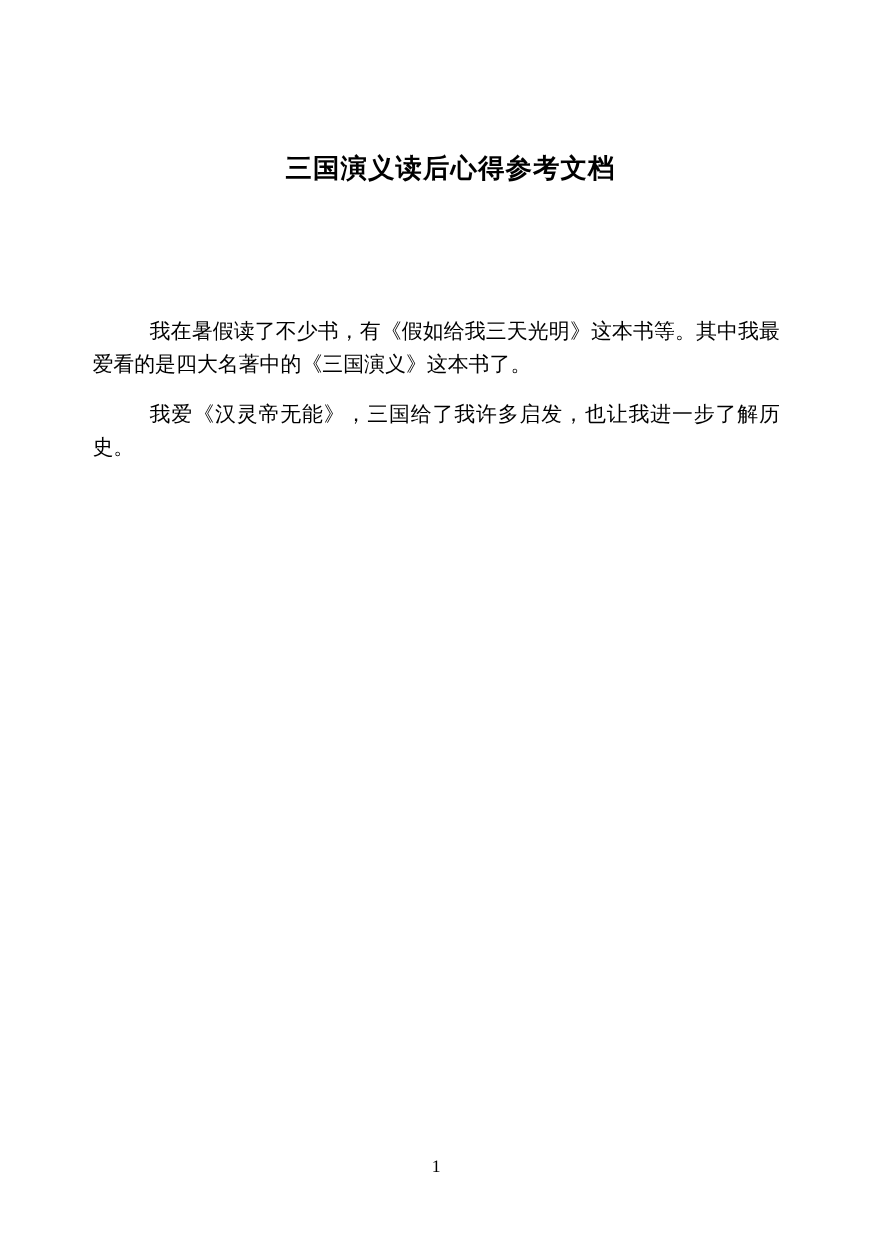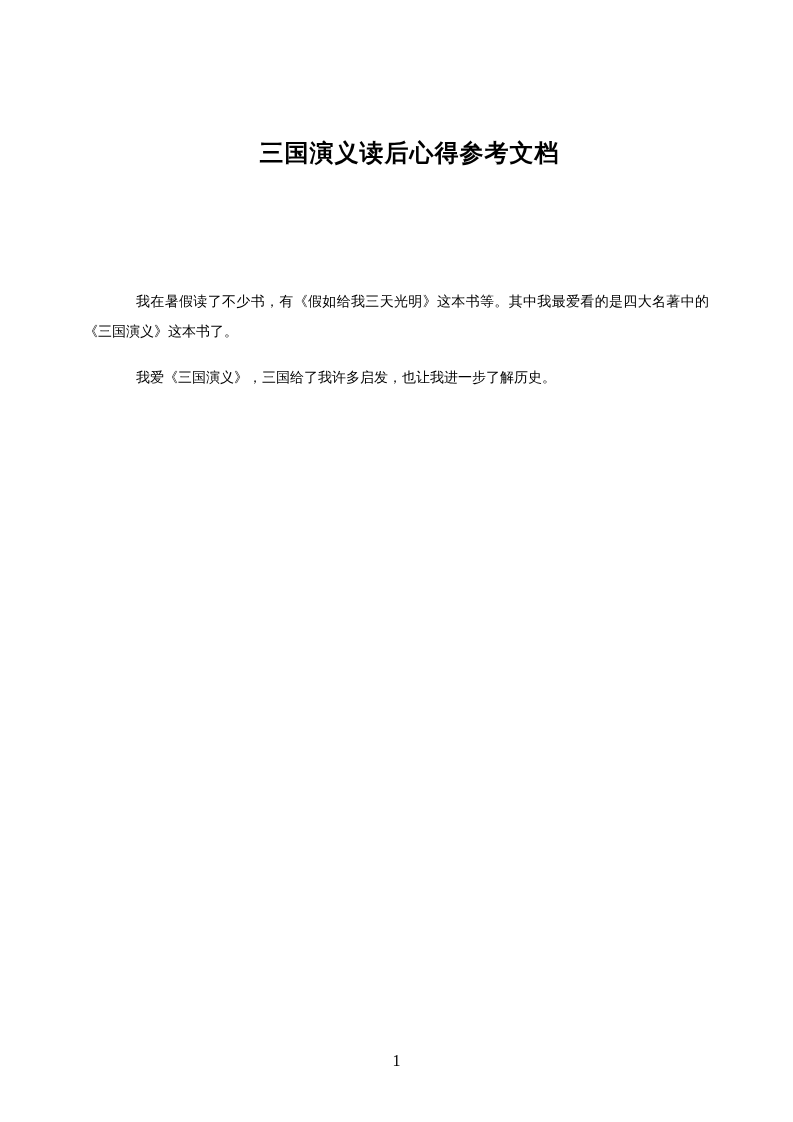--- a/index.html
+++ b/index.html
@@ -29,21 +29,21 @@
     color: #000000;
   }
   .doc-body {
     position: absolute;
     top: 287px;
     left: 84px;
     width: 625px;
   }
   .para {
     margin: 0 0 17px 0;
-    font-size: 14px;
+    font-size: 19px;
     line-height: 29.5px;
     text-align: justify;
     text-indent: 52px;
     color: #000000;
     word-break: break-all;
   }
   .page-number {
     position: absolute;
     top: 1052px;
     left: 0;
@@ -56,18 +56,18 @@
 </style>
 </head>
 <body>
 
 <div class="page">
 
   <h1 class="doc-title">三国演义读后心得参考文档</h1>
 
   <div class="doc-body">
     <p class="para">我在暑假读了不少书，有《假如给我三天光明》这本书等。其中我最爱看的是四大名著中的《三国演义》这本书了。</p>
-    <p class="para">我爱《三国演义》，三国给了我许多启发，也让我进一步了解历史。</p>
+    <p class="para">我爱《汉灵帝无能》，三国给了我许多启发，也让我进一步了解历史。</p>
   </div>
 
   <div class="page-number">1</div>
 
 </div>
 
 </body></html>

